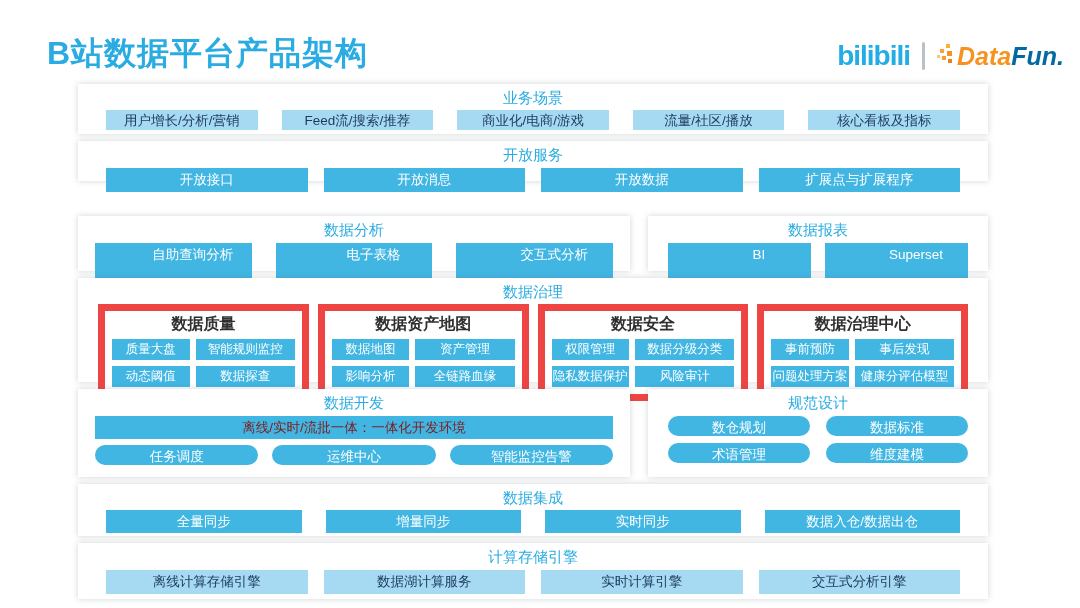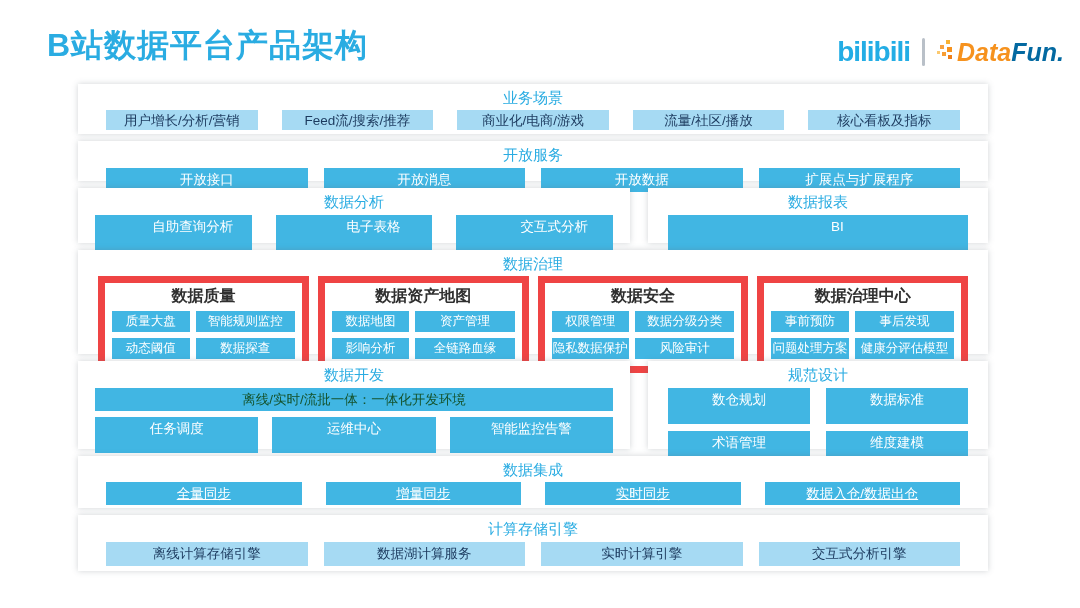--- a/index.html
+++ b/index.html
@@ -4,22 +4,22 @@
 <style>
   * { box-sizing: border-box; margin: 0; padding: 0; }
   html, body {
     width: 1080px; height: 608px;
     background: #ffffff;
     font-family: "Liberation Sans", "DejaVu Sans", sans-serif;
     overflow: hidden; position: relative;
   }
   
   .top {
-    position: absolute; left: 47px; top: 24px; right: 16px;
-    display: flex; justify-content: space-between; align-items: flex-end;
+    position: absolute; left: 47px; top: 32px; right: 16px;
+    display: flex; justify-content: space-between; align-items: center;
   }
   .title { font-size: 32px; font-weight: 600; color: #2aace2; letter-spacing: 1px; }
   .brand { display: flex; align-items: center; gap: 12px; margin-top: 4px; }
   .bili  { font-size: 28px; font-weight: 800; color: #23ade5; letter-spacing: -1px; }
   .brand-bar { width: 3px; height: 28px; background: #b9c0c8; border-radius: 2px; }
   .datafun { font-size: 25px; font-weight: 800; font-style: italic; display: flex; align-items: center; }
   .df1 { color: #f6921e; } .df2 { color: #0369a1; }
   .pixels { margin-right: 3px; display: inline-block; }
   
   .stack {
@@ -47,48 +47,48 @@
   #row-business .chip { height: 20px; line-height: 21px; }
   
   #row-open { height: 40px; }
   #row-open .chips { gap: 16px; padding: 1px 28px 9px; }
   #row-open .chip { height: 24px; line-height: 24px; }
   
   .row-split { display: flex; gap: 18px; }
   .row-split .left { width: 552px; }
   .row-split .right { flex: 1; }
   
-  #row-ar { height: 55px; }
+  #row-ar { height: 55px; margin-top: 28px; }
   #row-ar .chips { gap: 24px; padding: 1px 17px 8px; }
   #row-ar .right .chips { gap: 14px; padding: 1px 20px 8px; }
   #row-ar .chip { height: 41px; line-height: 24px; padding-left: 39px; }
   
   #row-governance { height: 104px; }
   .groups { display: flex; gap: 9px; padding: 0 20px 8px; flex: 1; }
   .group {
     flex: 1; border: 7px solid #ef4444; background: #fff;
     padding: 2px 7px 7px; display: flex; flex-direction: column; gap: 4px;
   }
   .group-title { text-align: center; font-size: 16px; font-weight: 700; color: #2f2f2f; line-height: 22px; }
   .group-grid { display: grid; grid-template-columns: 1fr 1.28fr; gap: 6px; }
   .group-grid .chip { height: 21px; line-height: 21px; font-size: 12.5px; }
   
   #row-dd { height: 88px; }
   .wide-chip {
     margin: 1px 17px 6px; height: 23px; line-height: 23px;
-    background: #41b6e3; color: #14532d; text-align: center; font-size: 13.5px;
+    background: #41b6e3; color: #7f1d1d; text-align: center; font-size: 13.5px;
   }
   #row-dd .dev-chips { gap: 14px; padding: 0 17px 8px; }
-  #row-dd .chip { height: 36px; line-height: 23px; }
+  #row-dd .chip { height: 20px; line-height: 23px; border-radius: 11px; }
   .grid2 { display: grid; grid-template-columns: 1fr 1fr; gap: 7px 16px; padding: 1px 20px 8px; }
   .grid2 .chip { height: 23px; line-height: 23px; }
   
   #row-integration { height: 52px; }
   #row-integration .chips { gap: 24px; padding: 0 28px 8px; }
-  #row-integration .chip { height: 23px; line-height: 23px; text-decoration: underline; }
+  #row-integration .chip { height: 23px; line-height: 23px; }
   
   #row-engines { height: 56px; }
   #row-engines .chips { gap: 16px; padding: 1px 28px 9px; }
   #row-engines .chip { height: 24px; line-height: 24px; }
 </style>
 </head>
 <body>
 
 <div class="top">
   <div class="title">B站数据平台产品架构</div>
@@ -139,20 +139,21 @@
       <div class="chips">
         <div class="chip">自助查询分析</div>
         <div class="chip">电子表格</div>
         <div class="chip">交互式分析</div>
       </div>
     </div>
     <div class="panel right">
       <div class="panel-header">数据报表</div>
       <div class="chips">
         <div class="chip">BI</div>
+        <div class="chip">Superset</div>
       </div>
     </div>
   </div>
 
   <div class="panel" id="row-governance">
     <div class="panel-header">数据治理</div>
     <div class="groups">
       <div class="group">
         <div class="group-title">数据质量</div>
         <div class="group-grid">

